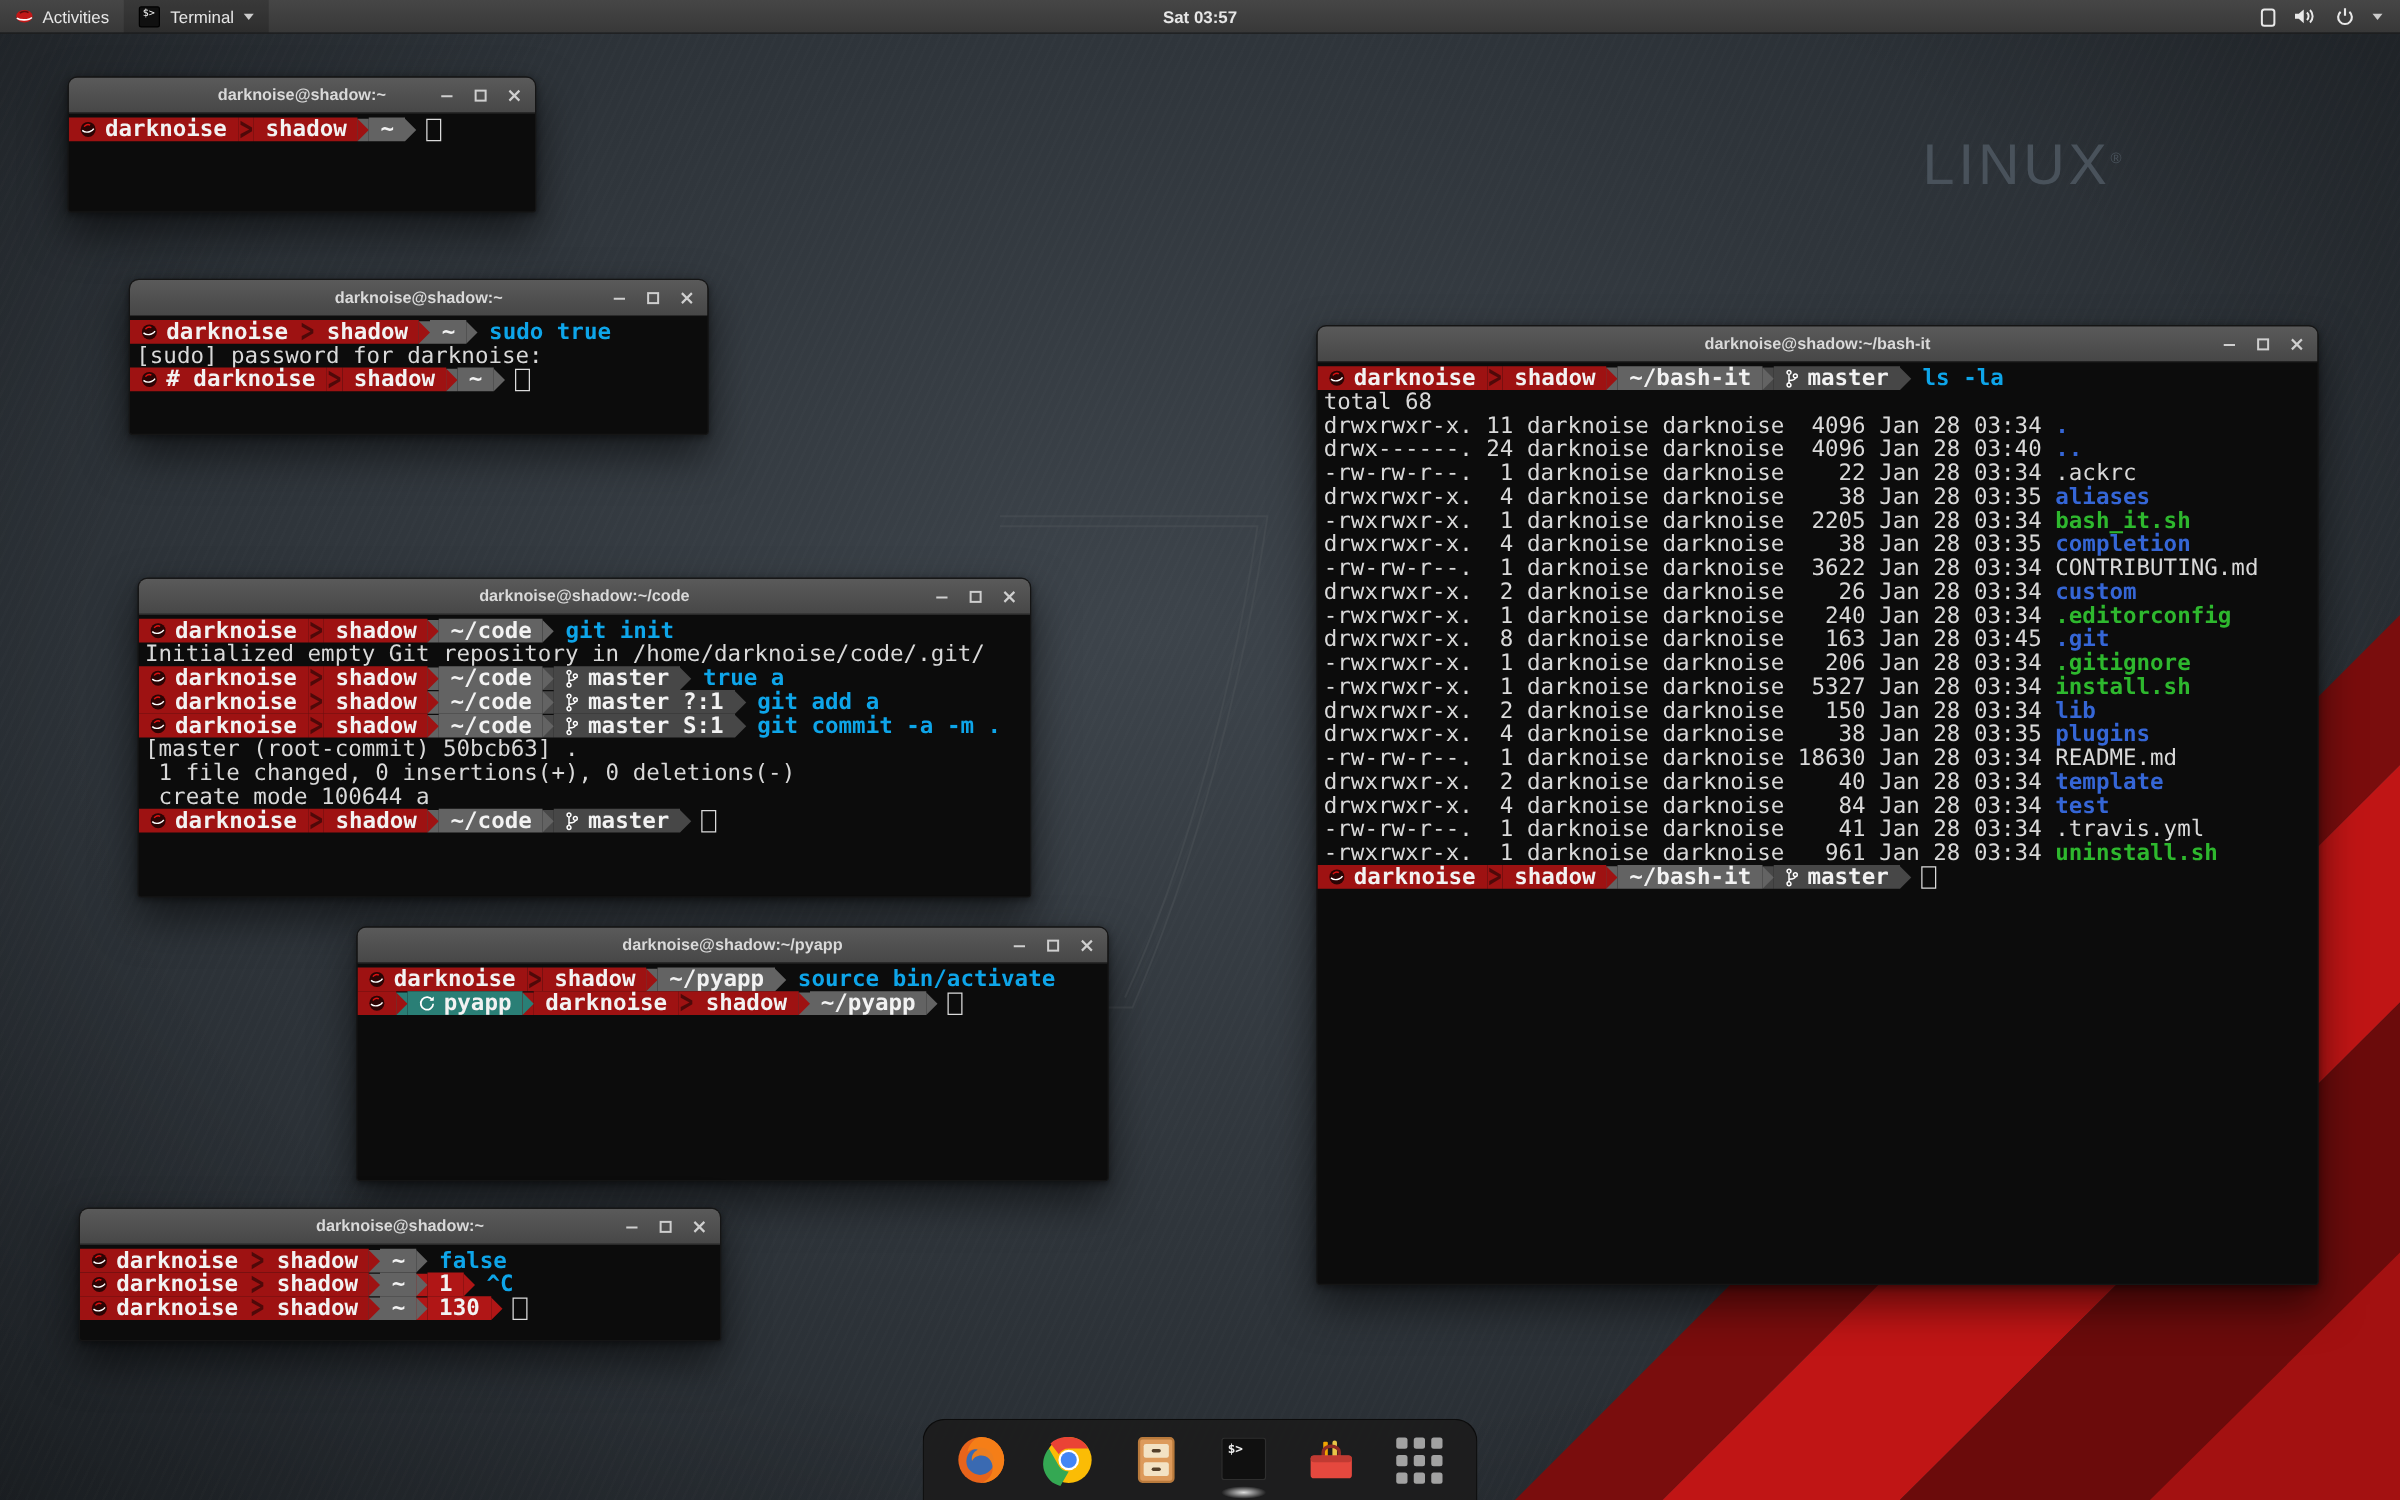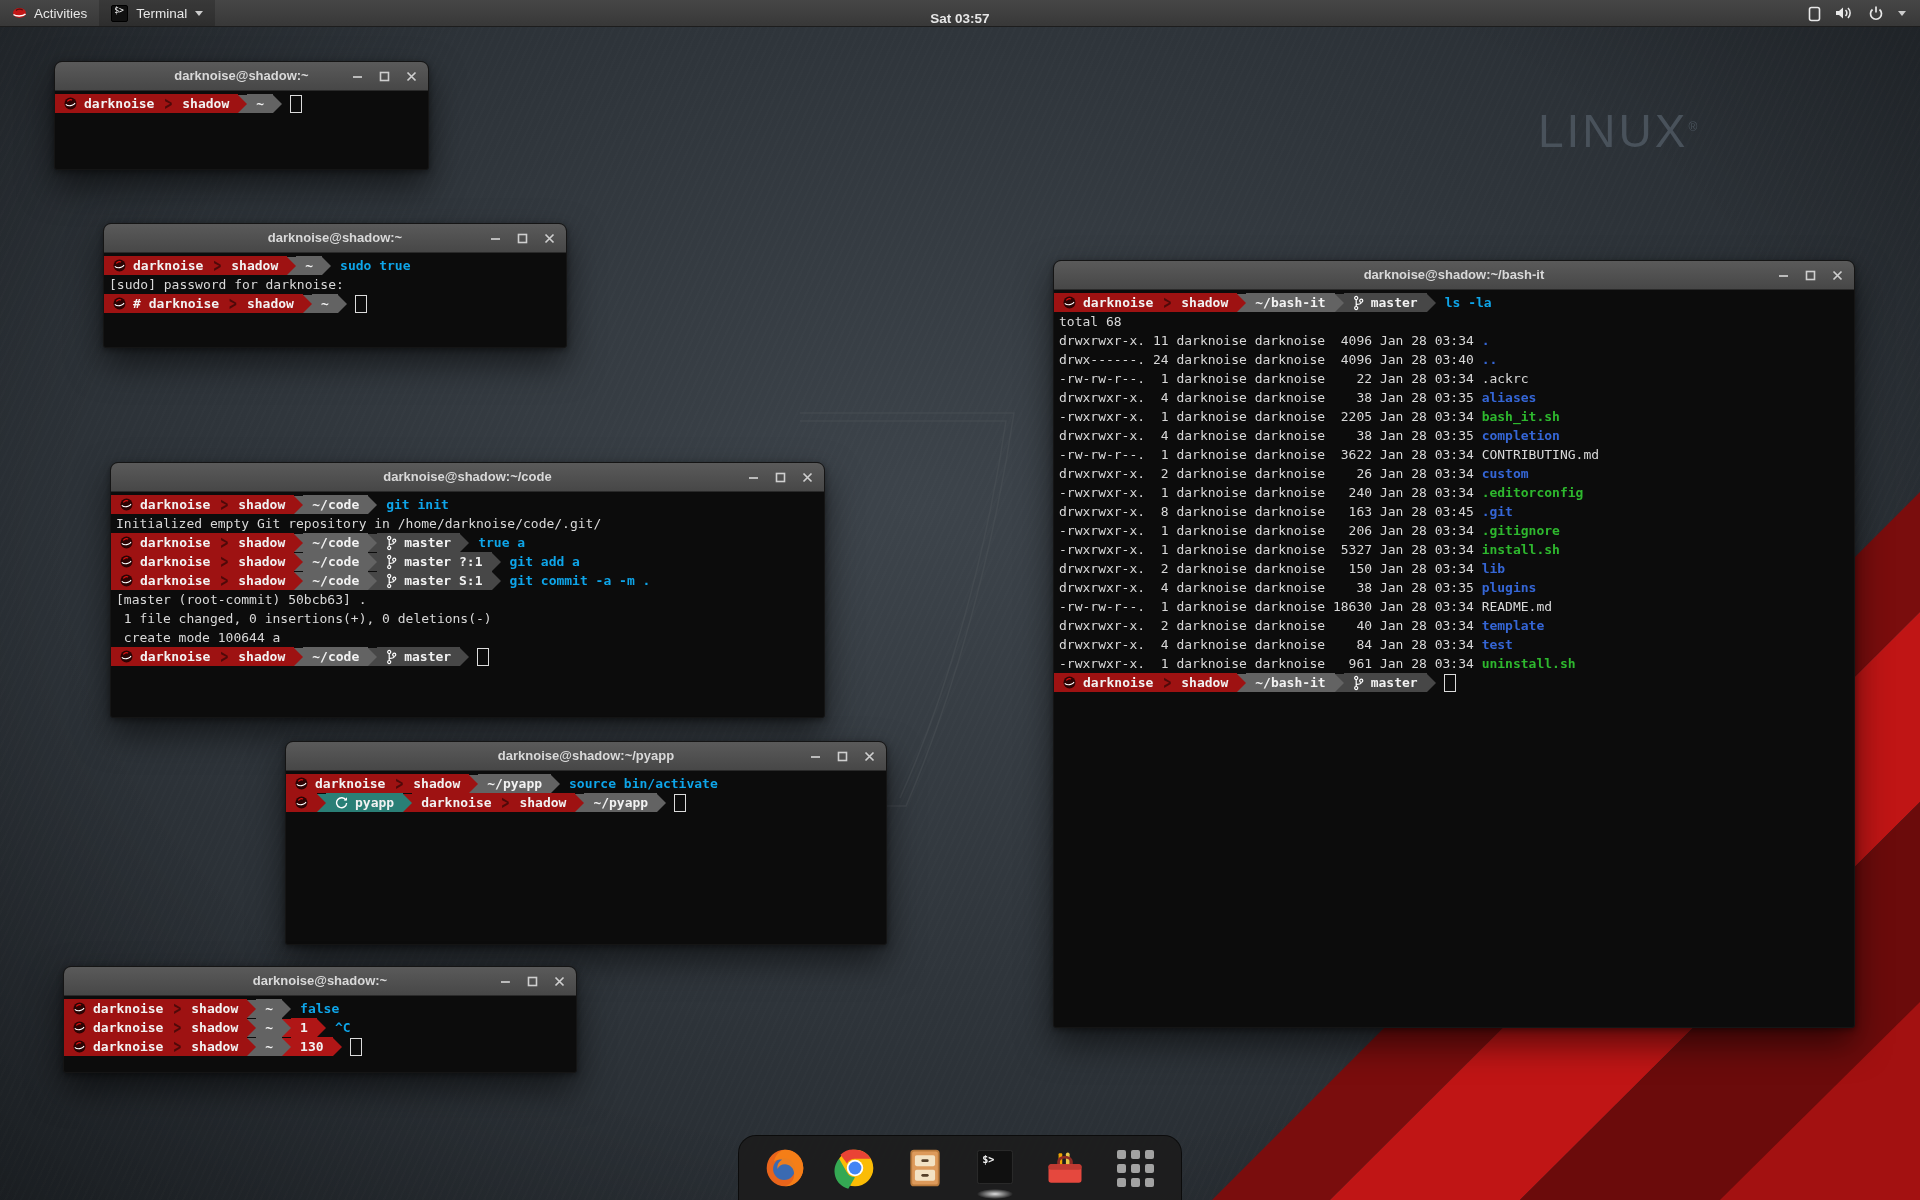--- a/index.html
+++ b/index.html
@@ -14,39 +14,39 @@
     background:radial-gradient(1600px 1100px at 50% 45%, transparent 55%, rgba(0,0,0,.38) 100%);}
   svg.decor{position:absolute;inset:0;}
   
   .rhel-logo{position:absolute;left:1538px;top:100px;color:#4d565f;line-height:1;user-select:none;}
   .rhel-logo .l1{font-size:33px;font-weight:bold;letter-spacing:2px;}
   .rhel-logo .l2,.rhel-logo .l3{font-size:46px;font-weight:normal;letter-spacing:3px;color:#49525b;margin-top:8px;}
   .rhel-logo sup{font-size:12px;}
   
   .topbar{position:absolute;left:0;top:0;right:0;height:26px;
     background:linear-gradient(#464646,#383838);border-bottom:1px solid #1d1d1d;
-    display:flex;align-items:flex-end;font-size:13.5px;z-index:50;}
+    display:flex;align-items:center;font-size:13.5px;z-index:50;}
   .tb-left{display:flex;align-items:center;height:100%;}
   .activities{display:flex;align-items:center;gap:7px;padding:0 12px;height:100%;cursor:default;}
   .app-menu{display:flex;align-items:center;gap:8px;padding:0 12px;height:100%;background:rgba(0,0,0,.18);}
   .mini-term{width:17px;height:17px;background:#101010;border:1px solid #000;border-radius:2px;
     font-family:"DejaVu Sans Mono",monospace;font-size:8px;color:#fff;line-height:10px;padding-left:2px;box-sizing:border-box;}
   .caret{width:0;height:0;border-left:4px solid transparent;border-right:4px solid transparent;border-top:5px solid #ccc;}
   .clock{position:absolute;left:0;right:0;text-align:center;font-weight:bold;pointer-events:none;}
   .status{margin-left:auto;display:flex;align-items:center;gap:14px;padding-right:14px;height:100%;}
   
   .window{position:absolute;background:#0c0c0c;border:1px solid #151515;border-radius:8px 8px 3px 3px;
     box-shadow:0 16px 34px rgba(0,0,0,.55), 0 2px 6px rgba(0,0,0,.4);z-index:10;}
   .titlebar{position:relative;height:28px;border-radius:7px 7px 0 0;
     background:linear-gradient(#5a5a5a,#474747);border-bottom:1px solid #2a2a2a;}
   .titlebar .title{position:absolute;left:0;right:0;top:0;height:28px;line-height:28px;
     text-align:center;font-size:13px;font-weight:bold;color:#d9d9d9;}
   .controls{position:absolute;right:11px;top:0;height:28px;display:flex;align-items:center;gap:16px;}
   .term-body{position:relative;overflow:hidden;padding-top:3px;
-    font-family:"DejaVu Sans Mono","Liberation Mono",monospace;font-size:13px;color:#d9d9d9;}
+    font-family:"DejaVu Sans Mono","Liberation Mono",monospace;font-size:18px;color:#d9d9d9;}
   .line{display:flex;align-items:center;height:19px;white-space:pre;}
   .line.out{padding-left:5px;}
   .seg{display:flex;align-items:center;height:19px;padding:0 9px;gap:7px;
     color:#f2f2f2;font-weight:bold;}
   .pl-arrow{width:0;height:0;border-top:9.5px solid transparent;border-bottom:9.5px solid transparent;
     border-left:9px solid transparent;flex:none;}
   .pl-chev{display:flex;align-items:center;height:19px;padding:0 1px;font-weight:bold;
     color:rgba(0,0,0,.5);flex:none;}
   .pl-chev span{transform:scaleY(1.5);display:inline-block;}
   .cmd{margin-left:9px;font-weight:bold;color:#0ea5e9;}
@@ -342,20 +342,21 @@
           <div class="line out"><span>drwxrwxr-x.  2 darknoise darknoise    26 Jan 28 03:34 </span><span class="ls-name dir">custom</span></div>
           <div class="line out"><span>-rwxrwxr-x.  1 darknoise darknoise   240 Jan 28 03:34 </span><span class="ls-name exec">.editorconfig</span></div>
           <div class="line out"><span>drwxrwxr-x.  8 darknoise darknoise   163 Jan 28 03:45 </span><span class="ls-name dir">.git</span></div>
           <div class="line out"><span>-rwxrwxr-x.  1 darknoise darknoise   206 Jan 28 03:34 </span><span class="ls-name exec">.gitignore</span></div>
           <div class="line out"><span>-rwxrwxr-x.  1 darknoise darknoise  5327 Jan 28 03:34 </span><span class="ls-name exec">install.sh</span></div>
           <div class="line out"><span>drwxrwxr-x.  2 darknoise darknoise   150 Jan 28 03:34 </span><span class="ls-name dir">lib</span></div>
           <div class="line out"><span>drwxrwxr-x.  4 darknoise darknoise    38 Jan 28 03:35 </span><span class="ls-name dir">plugins</span></div>
           <div class="line out"><span>-rw-rw-r--.  1 darknoise darknoise 18630 Jan 28 03:34 </span><span class="ls-name plain">README.md</span></div>
           <div class="line out"><span>drwxrwxr-x.  2 darknoise darknoise    40 Jan 28 03:34 </span><span class="ls-name dir">template</span></div>
           <div class="line out"><span>drwxrwxr-x.  4 darknoise darknoise    84 Jan 28 03:34 </span><span class="ls-name dir">test</span></div>
+          <div class="line out"><span>-rw-rw-r--.  1 darknoise darknoise    41 Jan 28 03:34 </span><span class="ls-name plain">.travis.yml</span></div>
           <div class="line out"><span>-rwxrwxr-x.  1 darknoise darknoise   961 Jan 28 03:34 </span><span class="ls-name exec">uninstall.sh</span></div>
           <div class="line prompt"><span class="seg" style="background: rgb(158, 18, 18);"><svg width="13" height="13" viewBox="0 0 13 13" style="flex:none">
                 <circle cx="6.5" cy="6.5" r="6" fill="#2b0404"></circle>
                 <path d="M1.8 7.3c1.6 1.4 4.2 1.7 6.3.9 1.3-.5 2.4-1.3 2.9-2.3" stroke="#fff" stroke-width="1.1" fill="none"></path>
                 <path d="M3.4 4.4c.8-1.6 3.1-2.2 4.7-1.3" stroke="#d11" stroke-width="1.2" fill="none"></path>
               </svg><span>darknoise</span></span><span class="pl-chev" style="background: rgb(158, 18, 18);"><span>&gt;</span></span><span class="seg" style="background: rgb(158, 18, 18);"><span>shadow</span></span><span class="pl-arrow" style="border-left-color: rgb(158, 18, 18); background: rgb(99, 99, 99);"></span><span class="seg" style="background: rgb(99, 99, 99);"><span>~/bash-it</span></span><span class="pl-arrow" style="border-left-color: rgb(99, 99, 99); background: rgb(71, 71, 71);"></span><span class="seg" style="background: rgb(71, 71, 71);"><svg width="11" height="16" viewBox="0 0 12 17" style="flex:none">
                 <circle cx="3.5" cy="3" r="1.7" fill="none" stroke="#fff" stroke-width="1.3"></circle>
                 <circle cx="3.5" cy="14" r="1.7" fill="none" stroke="#fff" stroke-width="1.3"></circle>
                 <circle cx="9" cy="6" r="1.7" fill="none" stroke="#fff" stroke-width="1.3"></circle>
                 <path d="M3.5 4.8v7.4 M3.5 10c3.7 0 5.5-1.2 5.5-2.3" stroke="#fff" stroke-width="1.3" fill="none"></path>

